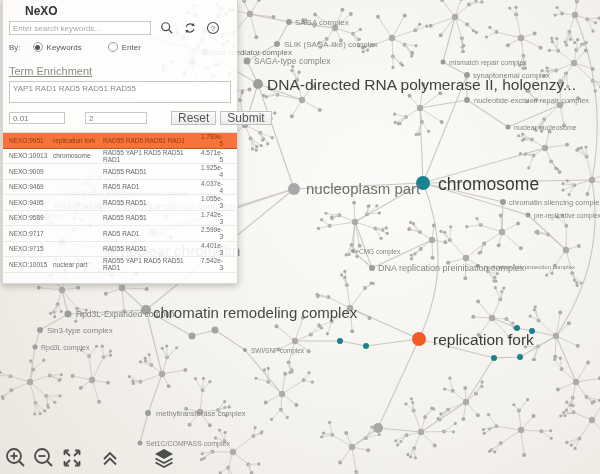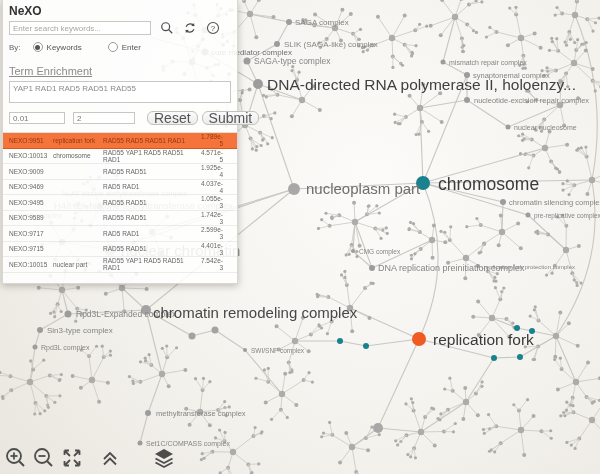--- a/index.html
+++ b/index.html
@@ -11,21 +11,21 @@
   
   #graph-svg{position:absolute;left:0;top:0;z-index:1;}
   
   .panel{
     position:absolute;left:2px;top:0;width:236px;height:284px;z-index:10;
     background:rgba(255,255,255,0.86);
     border:1px solid #d9d7d3;border-top:none;
     box-shadow:0 2px 7px rgba(60,55,45,0.30);
     box-sizing:border-box;
   }
-  .panel-title{font-size:12px;font-weight:bold;color:#333;padding:4px 0 3px 6px;}
+  .panel-title{font-size:12px;font-weight:bold;color:#333;padding:4px 0 3px 6px;margin-left:16px;}
   .search-row{display:flex;padding:0 6px;}
   .search-input{
     width:142px;height:14px;border:1px solid #c9c7c3;background:#fff;
     font-size:8px;color:#555;padding:0 3px;outline:none;box-sizing:border-box;
     font-family:"Liberation Sans",sans-serif;
   }
   .search-input::placeholder{color:#a9a7a3;}
   .panel-icon{width:14px;height:14px;margin-left:9px;cursor:pointer;flex:0 0 auto;}
   .by-row{display:flex;align-items:center;padding:7px 6px 0 6px;font-size:8px;color:#666;}
   .radio{width:8px;height:8px;border:1px solid #9a9a98;border-radius:50%;background:#fff;
@@ -35,27 +35,27 @@
   .radio-label{color:#555;}
   .te-heading{font-size:11px;color:#8d8b88;padding:13px 6px 4px 6px;text-decoration:underline;}
   .te-textarea{
     display:block;width:222px;height:22px;margin:0 6px;border:1px solid #c9c7c3;background:#fff;
     font-size:8px;color:#8a8a8a;padding:2px 3px;resize:none;outline:none;box-sizing:border-box;
     font-family:"Liberation Sans",sans-serif;
   }
   .controls-row{display:flex;align-items:center;padding:8px 6px 0 6px;}
   .small-input{
     width:56px;height:12px;border:1px solid #c9c7c3;background:#fff;font-size:8px;color:#777;
-    padding:0 3px;outline:none;box-sizing:border-box;margin-right:8px;
+    padding:0 3px;outline:none;box-sizing:border-box;margin-right:20px;
     font-family:"Liberation Sans",sans-serif;
   }
   .small-input.second{width:62px;}
   .panel-btn{
-    height:14px;font-size:14px;color:#555;background:linear-gradient(#fbfbfb,#ececec);
-    border:1px solid #c3c1bd;border-radius:6px;padding:0 6px;margin-left:4px;cursor:pointer;
+    height:14px;font-size:12px;color:#555;background:linear-gradient(#fbfbfb,#ececec);
+    border:1px solid #c3c1bd;border-radius:0;padding:0 6px;margin-left:4px;cursor:pointer;
     font-family:"Liberation Sans",sans-serif;line-height:12px;
   }
   
   .results{margin-top:7px;border-top:1px solid #e2e0dc;}
   .result-row{
     display:flex;align-items:center;height:15.5px;border-bottom:1px solid rgba(0,0,0,0.07);
     font-size:6.5px;color:#666;cursor:pointer;box-sizing:border-box;
   }
   .result-row .c-id{width:44px;padding-left:6px;flex:0 0 auto;}
   .result-row .c-term{width:50px;flex:0 0 auto;}

